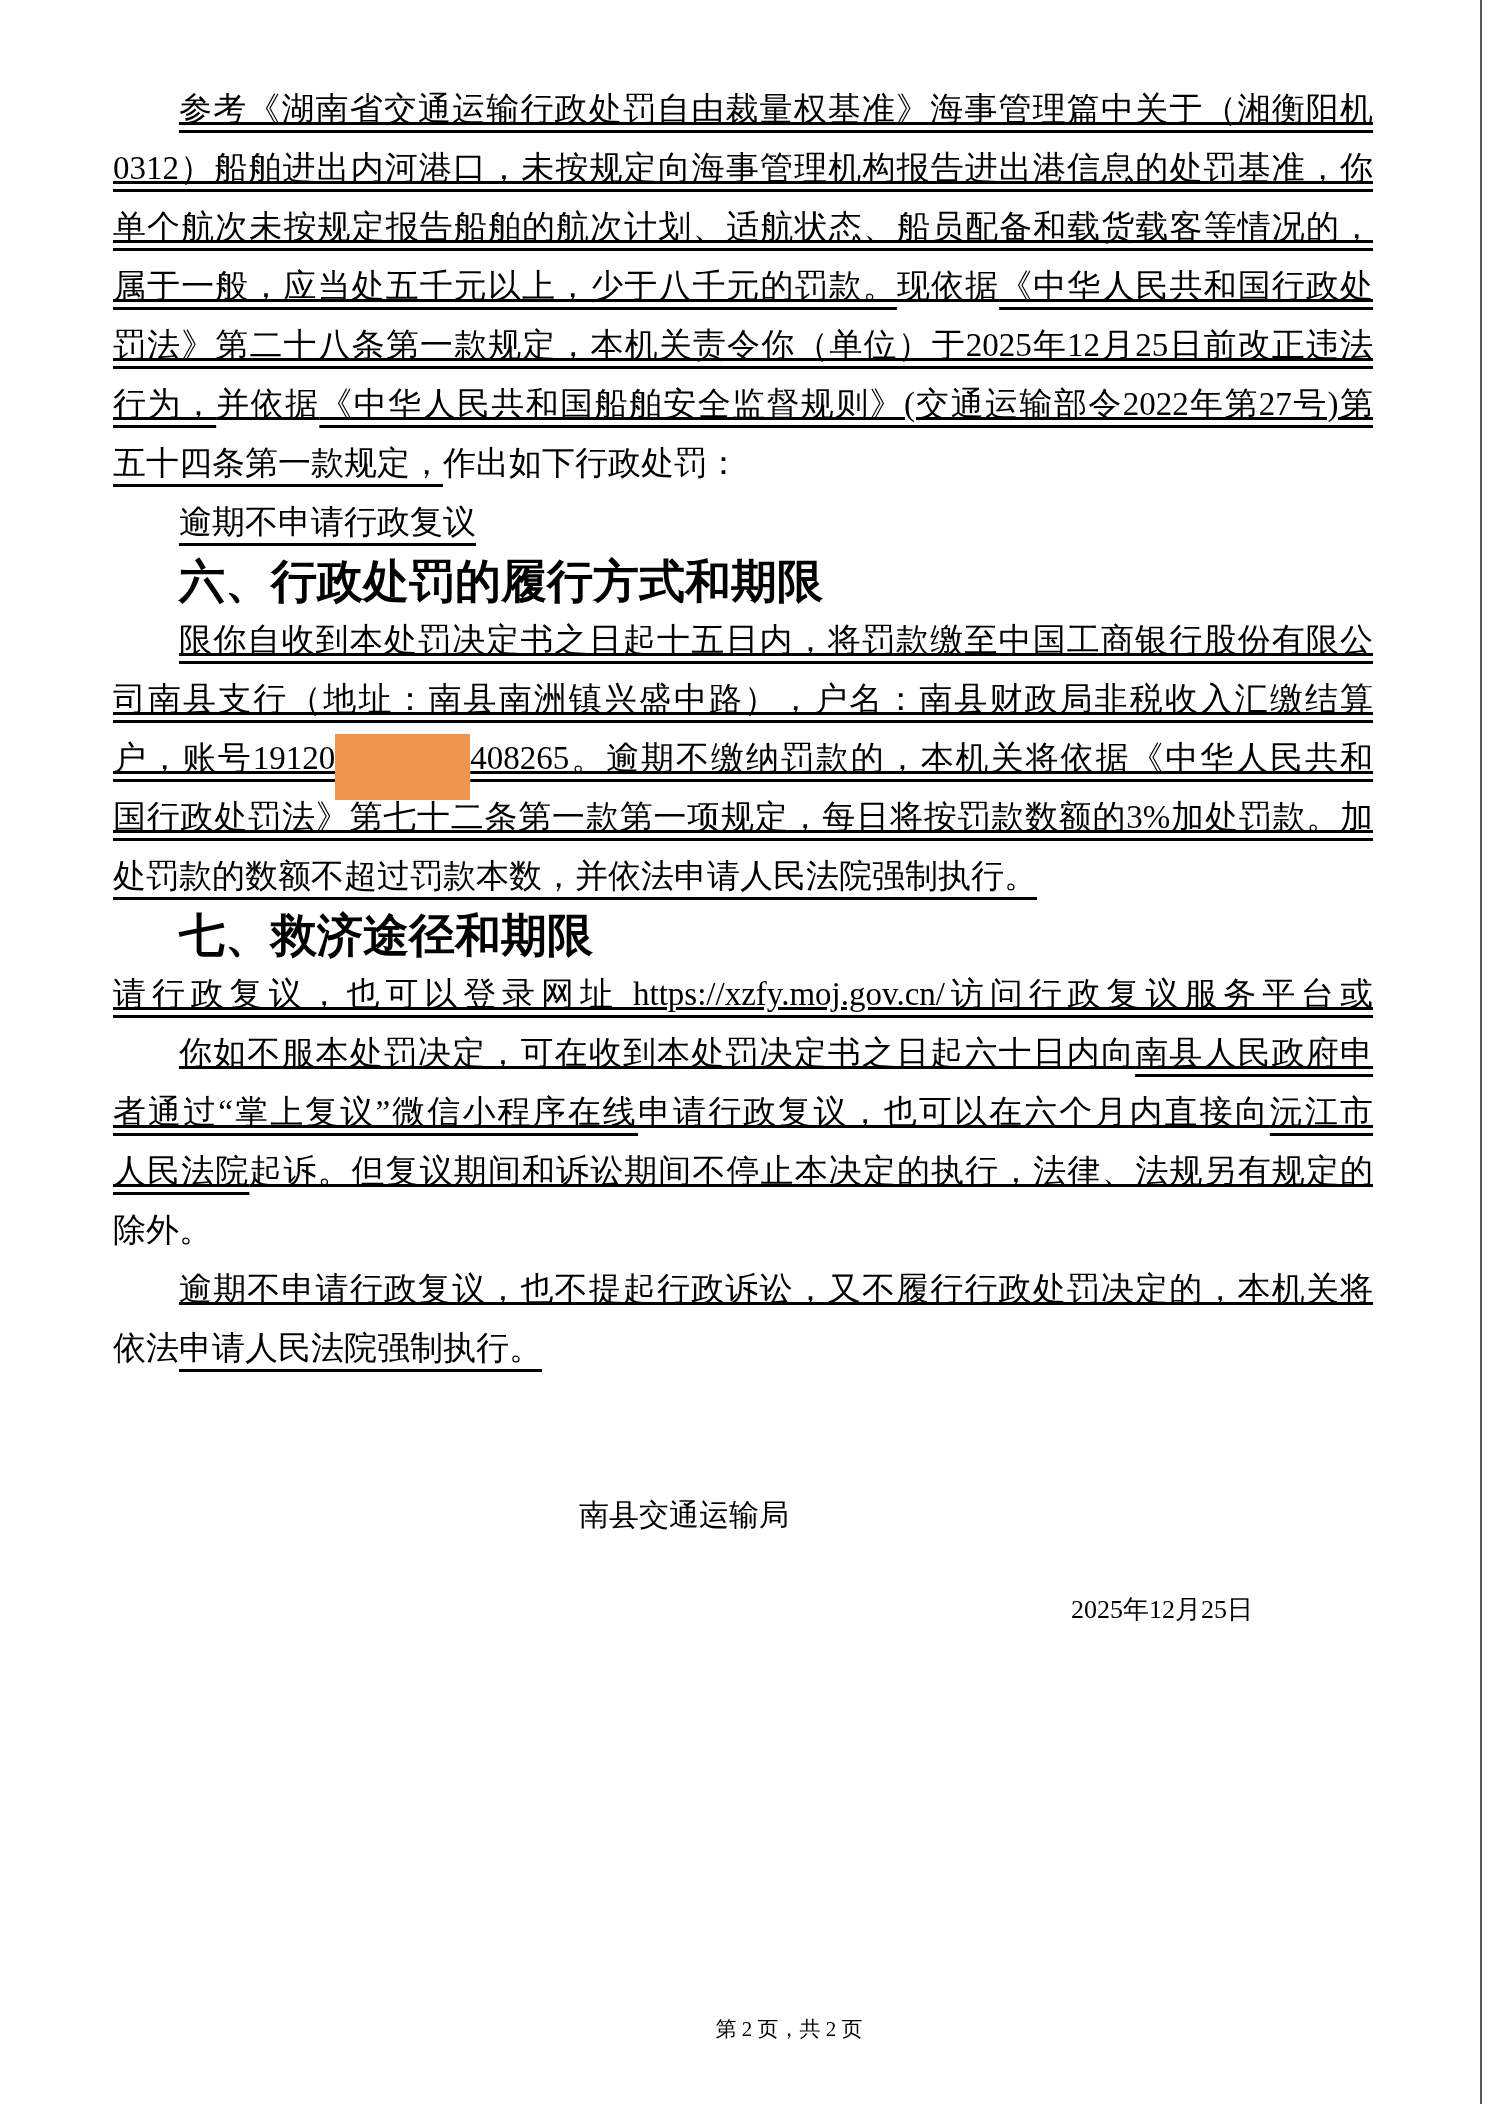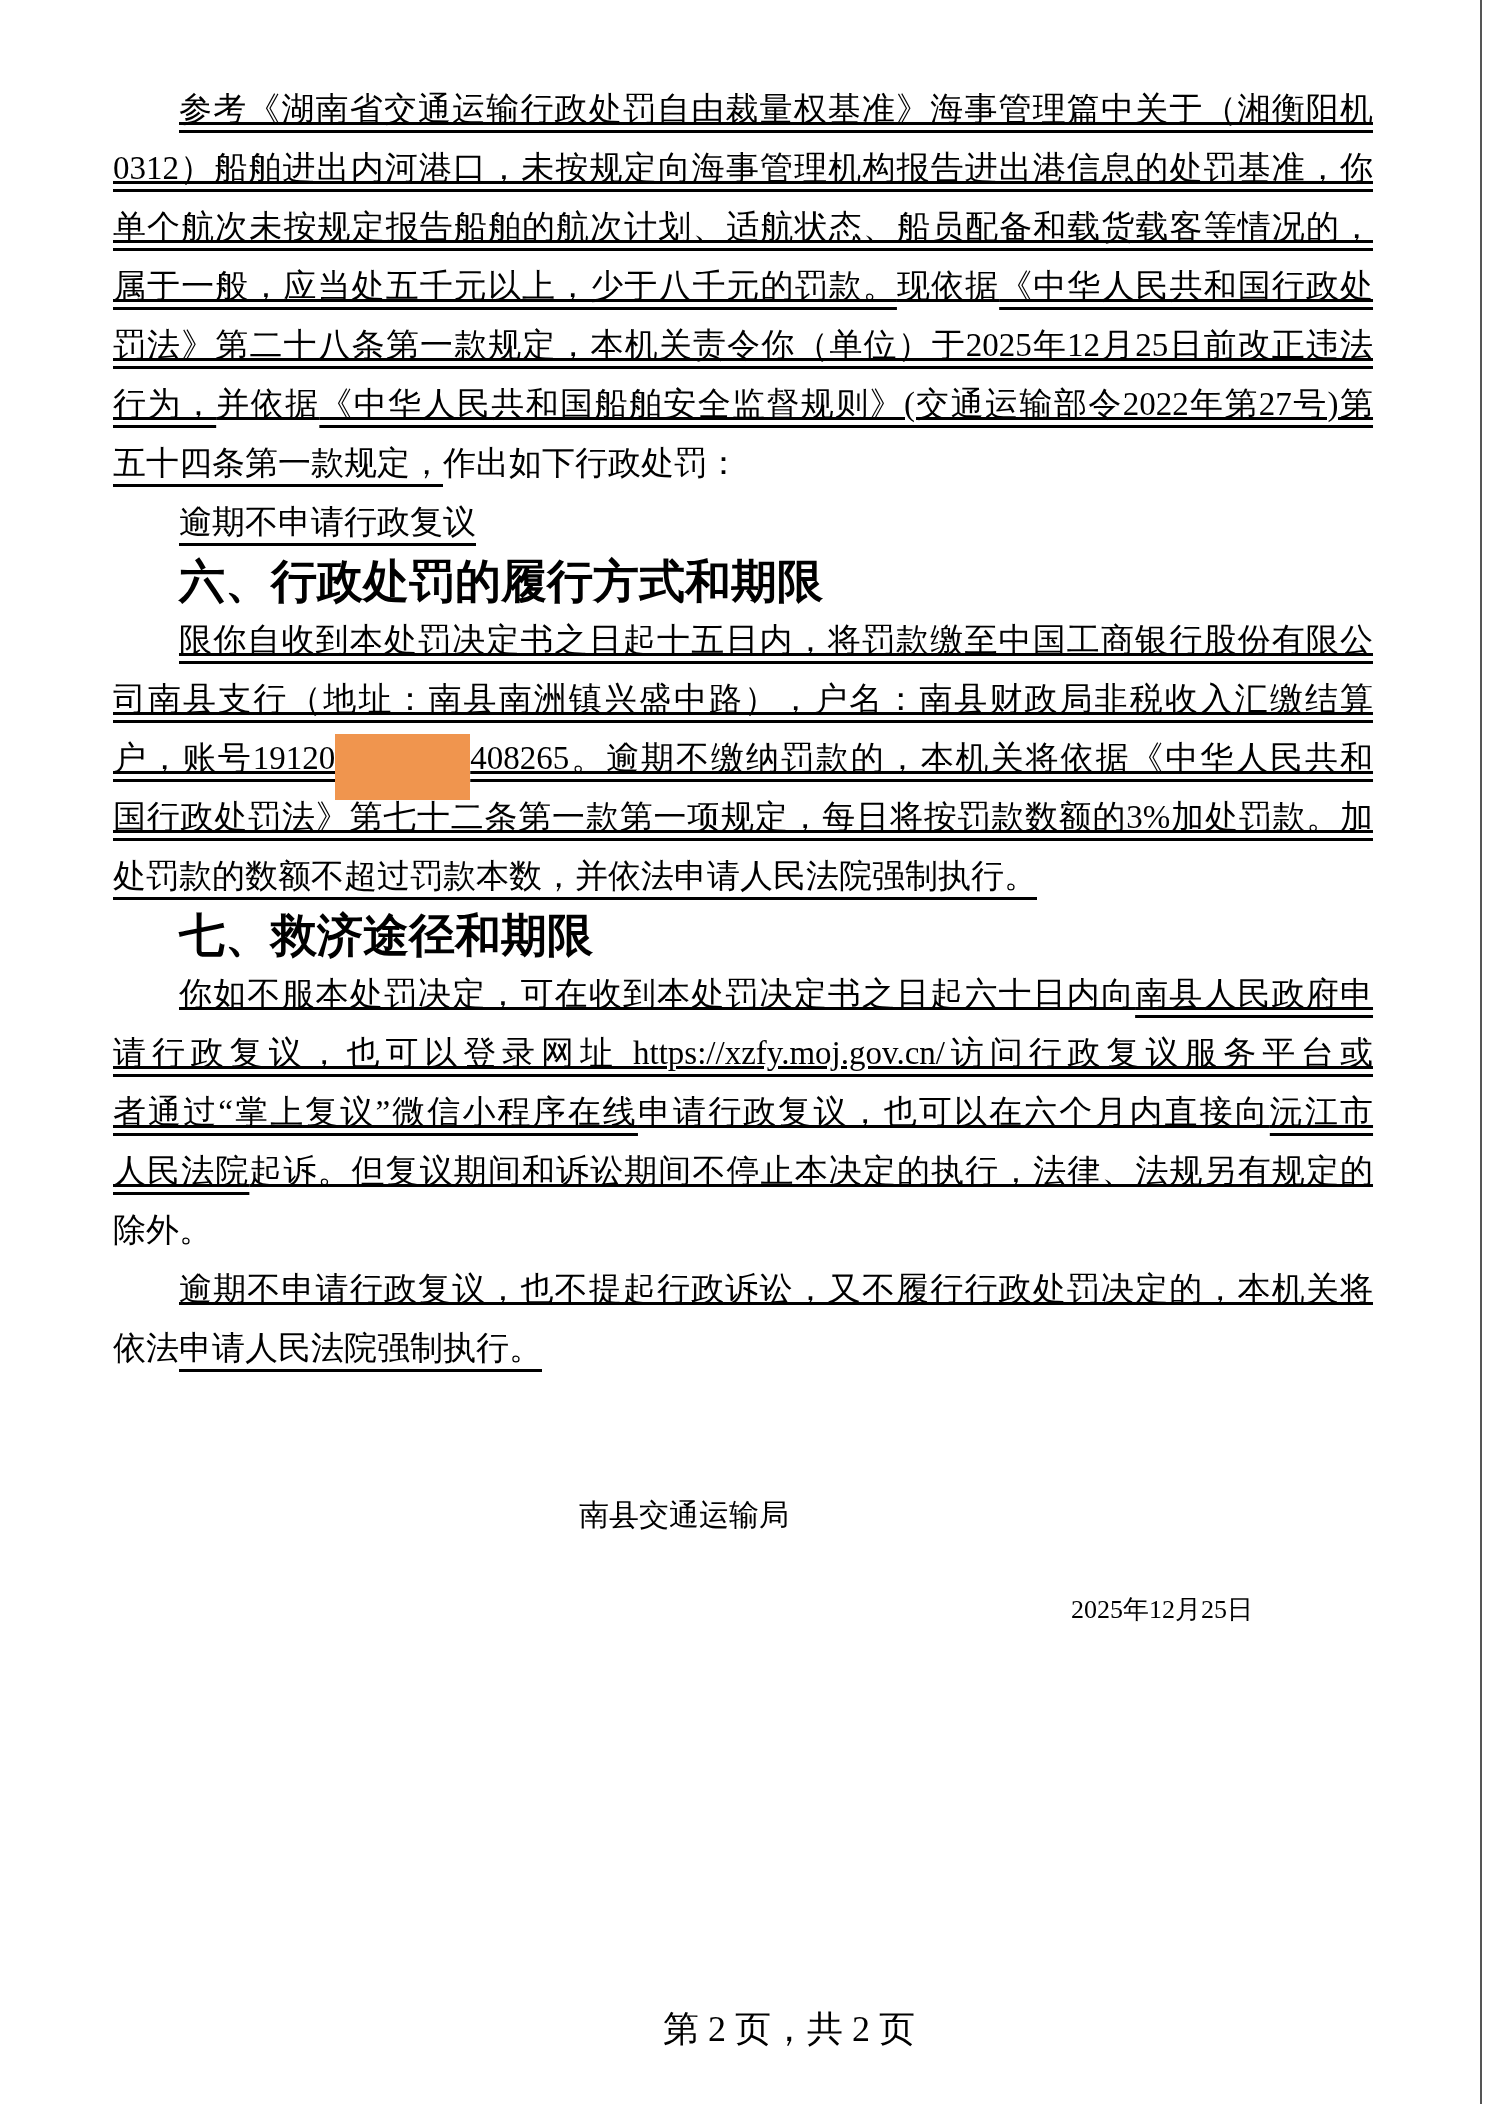--- a/index.html
+++ b/index.html
@@ -68,21 +68,21 @@
   }
   .sig-org { margin-top: 107px; text-align: center; padding-right: 118px; font-size: 30px; }
   .sig-date { margin-top: 36px; text-align: right; padding-right: 120px; font-size: 26px; }
   .footer {
     position: absolute;
     top: 2012px;
     left: 0;
     width: 100%;
     text-align: center;
     text-indent: 90px;
-    font-size: 36px;
+    font-size: 21px;
     line-height: 34px;
   }
 </style>
 </head>
 <body>
 
 <div class="page-edge"></div>
 
 <main class="doc">
 
@@ -102,22 +102,22 @@
   <section>
     <div class="ln jst ind"><span class="u">限你自收到本处罚决定书之日起十五日内，将罚款缴至中国工商银行股份有限公</span></div>
     <div class="ln jst"><span class="u">司南县支行（地址：南县南洲镇兴盛中路），户名：南县财政局非税收入汇缴结算</span></div>
     <div class="ln jst"><span class="u">户，账号19120</span><span class="redact-slot"><span class="redact-box"></span></span><span class="u">408265。逾期不缴纳罚款的，本机关将依据《中华人民共和</span></div>
     <div class="ln jst"><span class="u">国行政处罚法》第七十二条第一款第一项规定，每日将按罚款数额的3%加处罚款。加</span></div>
     <div class="ln"><span class="u">处罚款的数额不超过罚款本数，并依法申请人民法院强制执行。</span></div>
   </section>
 
   <div class="ln head ind">七、救济途径和期限</div>
   <section>
+    <div class="ln jst"><span class="u">请行政复议，也可以登录网址 https://xzfy.moj.gov.cn/访问行政复议服务平台或</span></div>
     <div class="ln jst ind"><span>你如不服本处罚决定，可在收到本处罚决定书之日起六十日内向</span><span class="u">南县人民政府申</span></div>
-    <div class="ln jst"><span class="u">请行政复议，也可以登录网址 https://xzfy.moj.gov.cn/访问行政复议服务平台或</span></div>
     <div class="ln jst"><span class="u">者通过“掌上复议”微信小程序在线</span><span>申请行政复议，也可以在六个月内直接向</span><span class="u">沅江市</span></div>
     <div class="ln jst"><span class="u">人民法院</span><span>起诉。但复议期间和诉讼期间不停止本决定的执行，法律、法规另有规定的</span></div>
     <div class="ln"><span>除外。</span></div>
   </section>
 
   <section>
     <div class="ln jst ind"><span>逾期不申请行政复议，也不提起行政诉讼，又不履行行政处罚决定的，本机关将</span></div>
     <div class="ln"><span>依法</span><span class="u">申请人民法院强制执行。</span></div>
   </section>
 

